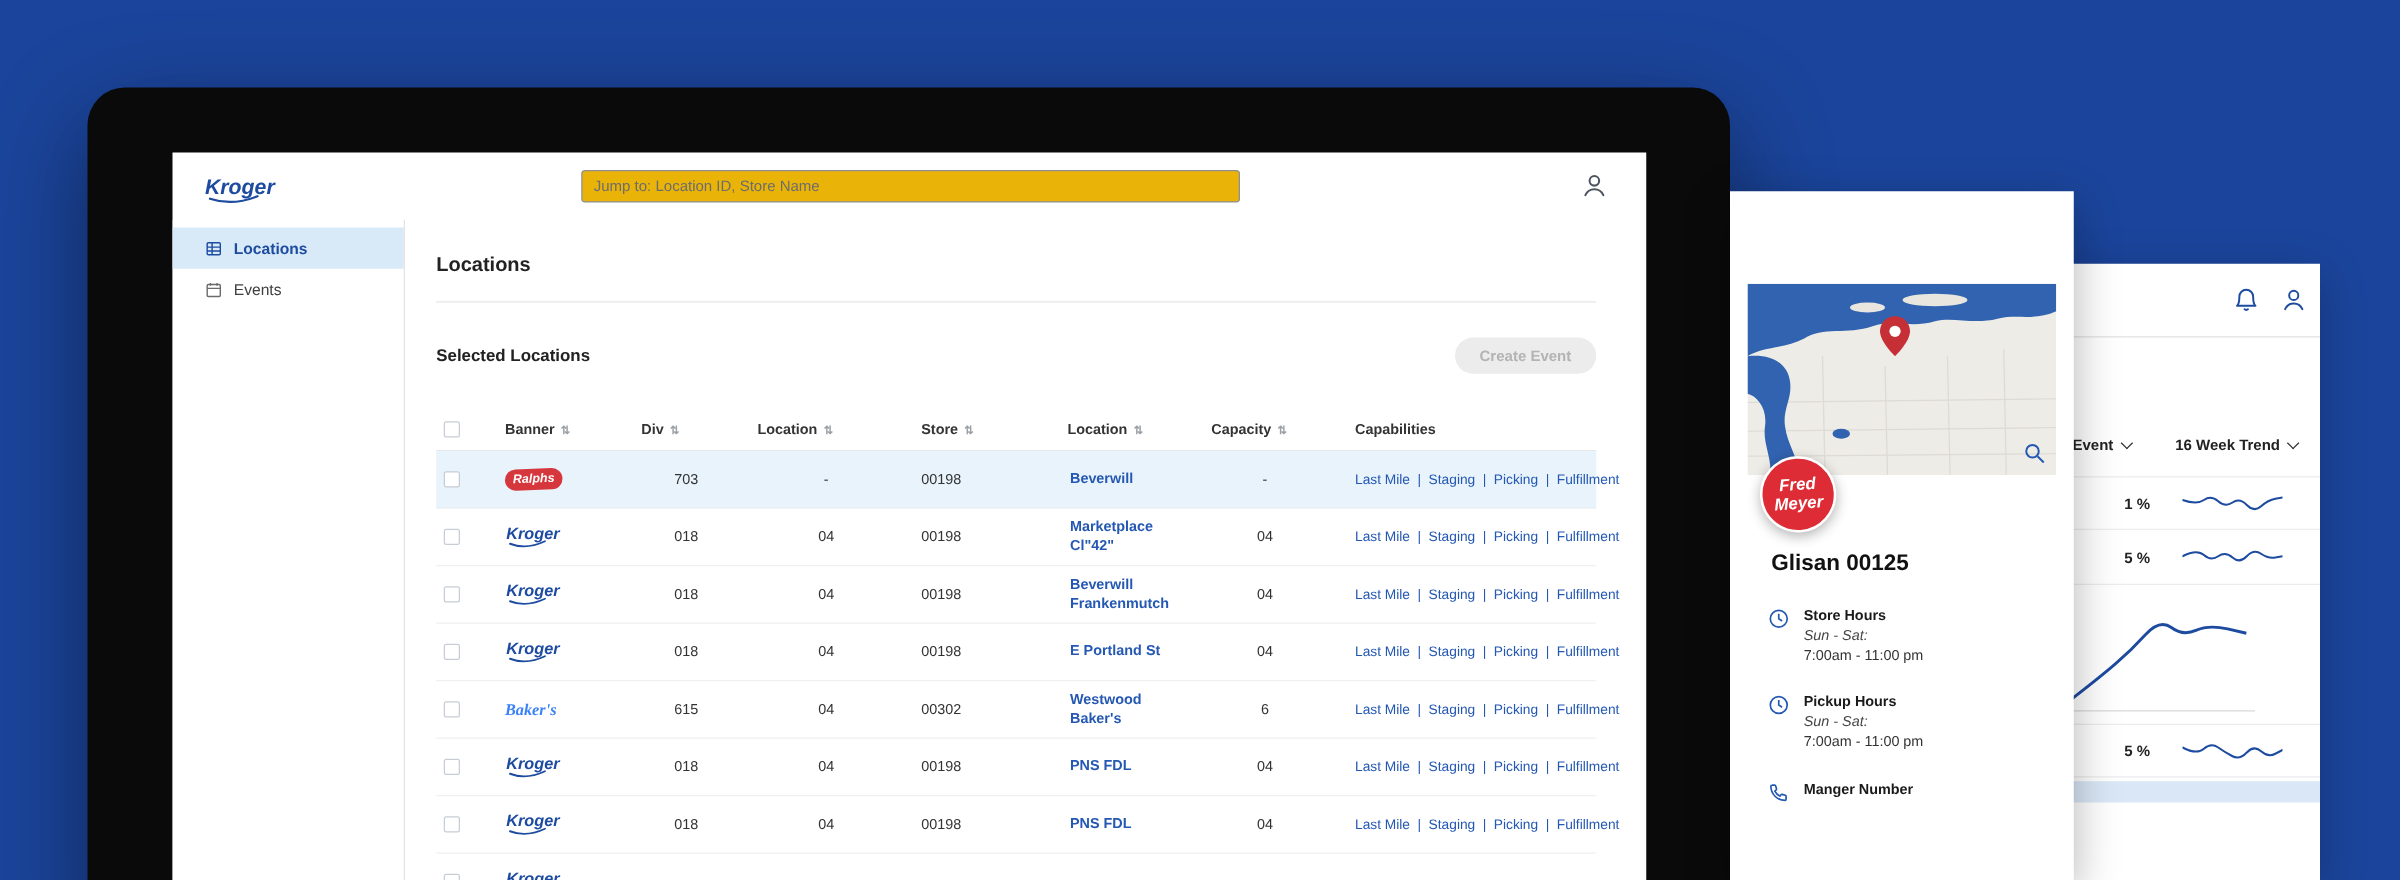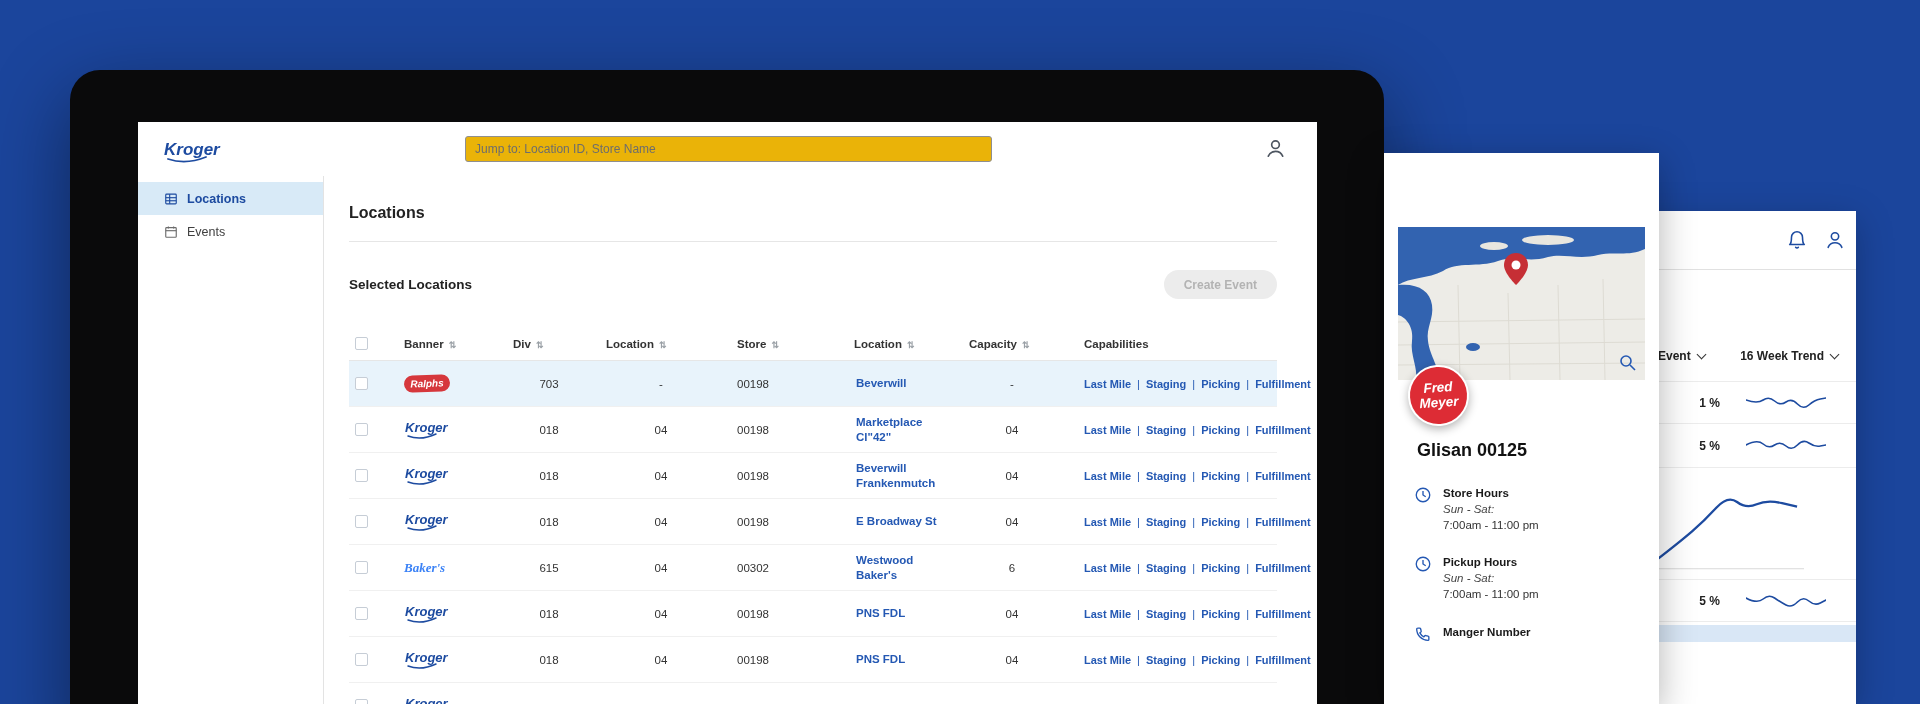--- a/index.html
+++ b/index.html
@@ -70,21 +70,21 @@
   }
   .thead { height:34px; border-bottom:1px solid #e6e6e6;
     font-size:11.5px; font-weight:bold; color:#333; }
   .trow { min-height:46px; border-bottom:1px solid #f0f0f0; font-size:11.5px; color:#333; cursor:pointer; }
   .trow.highlight { background:#e8f3fb; }
   .cell { padding-right:4px; }
   .c-div, .c-district, .c-capacity { text-align:center; }
   .thead .cell { text-align:left; }
   .c-location { color:#2458b3; font-weight:bold; line-height:1.3; padding-left:2px; }
   .c-caps { padding-left:8px; white-space:nowrap; }
-  .cap-link { color:#2458b3; font-weight:bold; font-size:11px; cursor:pointer; }
+  .cap-link { color:#2458b3; font-weight:normal; font-size:11px; cursor:pointer; }
   .cap-sep { color:#2458b3; font-size:11px; margin:0 6px; }
   .sort { font-size:9px; color:#9aa0a6; margin-left:5px; cursor:pointer; }
   .checkbox {
     display:inline-block; width:13px; height:13px;
     border:1.5px solid #c6cdd6; border-radius:2px; background:#fff;
     vertical-align:middle; margin-left:6px; cursor:pointer;
   }
   .ralphs-logo {
     display:inline-flex; align-items:center; justify-content:center;
     width:46px; height:17px; background:#d6373c; border-radius:9px;
@@ -251,21 +251,21 @@
               </div>
               <div class="trow">
                 <div class="cell c-check"><span class="checkbox"></span></div>
      <div class="cell c-banner"><svg width="48" height="28" viewBox="0 0 48 28">
     <text x="1" y="17" font-size="13" font-style="italic" font-weight="bold" fill="#1d4ba0" font-family="Liberation Sans, sans-serif">Kroger</text>
     <path d="M4 21 Q 17 26 32 19" fill="none" stroke="#1d4ba0" stroke-width="1.5" stroke-linecap="round"></path>
                   </svg></div>
      <div class="cell c-div">018</div>
      <div class="cell c-district">04</div>
      <div class="cell c-store">00198</div>
-     <div class="cell c-location">E Broadway St</div>
+     <div class="cell c-location">E Portland St</div>
      <div class="cell c-capacity">04</div>
      <div class="cell c-caps"><span class="cap-link">Last Mile</span><span class="cap-sep">|</span><span class="cap-link">Staging</span><span class="cap-sep">|</span><span class="cap-link">Picking</span><span class="cap-sep">|</span><span class="cap-link">Fulfillment</span></div>
               </div>
               <div class="trow">
                 <div class="cell c-check"><span class="checkbox"></span></div>
      <div class="cell c-banner"><span class="bakers-logo">Baker's</span></div>
      <div class="cell c-div">615</div>
      <div class="cell c-district">04</div>
      <div class="cell c-store">00302</div>
      <div class="cell c-location">Westwood Baker's</div>

